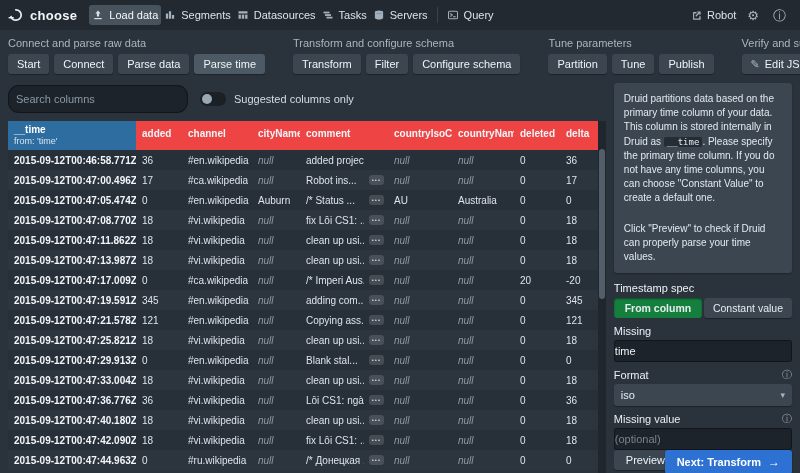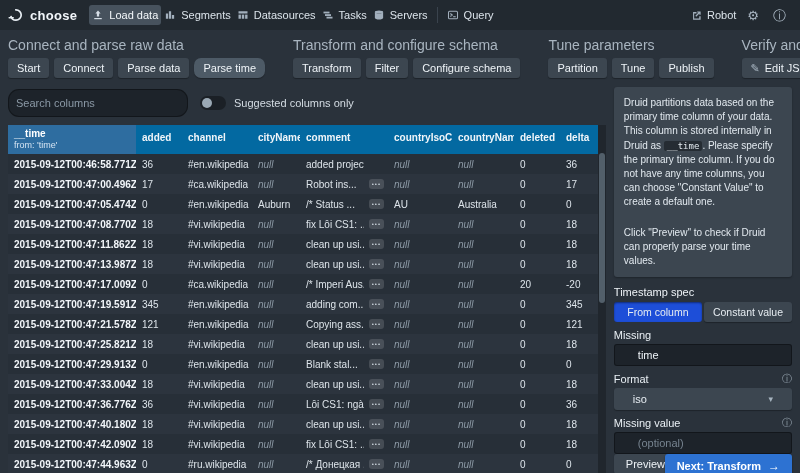--- a/index.html
+++ b/index.html
@@ -20,46 +20,46 @@
               border-radius:3px; color:#dbe3ea; white-space:nowrap; }
   .nav-item .icon { display:flex; color:#a2afbc; }
   .nav-item.active { background:#47525d; color:#f4f8fb; }
   .nav-item.active .icon { color:#d6dee6; }
   .nav-divider { width:1px; height:16px; background:#3a434d; margin:0 6px; }
   .nav-right { margin-left:auto; display:flex; align-items:center; gap:2px; }
   .icon-btn { font-size:13px; color:#aab7c3; padding:2px 6px; line-height:1; }
 
   
   .steps { display:flex; gap:28px; padding:7px 8px 9px; align-items:flex-start; }
-  .group-title { font-size:14px; color:#a9b5c0; margin-bottom:5px; white-space:nowrap; }
+  .group-title { font-size:11px; color:#a9b5c0; margin-bottom:5px; white-space:nowrap; }
   .group-buttons { display:flex; gap:5px; }
   .step-btn { font-size:11px; background:#3c4650; border-radius:3px; padding:4px 9px;
               color:#eef3f7; box-shadow:0 1px 1px rgba(0,0,0,.3); white-space:nowrap;
               display:flex; gap:5px; align-items:center; }
-  .step-btn.active { background:#4d5a66;border-radius:7px; }
+  .step-btn.active { background:#4d5a66; }
   .step-btn .icon { color:#aab7c3; font-size:11px; line-height:1; }
 
   
   .content { display:flex; padding:0 8px; gap:8px; height:395px; }
   .main { width:604px; display:flex; flex-direction:column; }
   .filter-row { display:flex; align-items:center; gap:12px; margin:2px 0 8px; }
   .search-input { width:180px; height:28px; background:rgba(14,18,22,.45); border:none;
                   border-radius:11px; color:#e6ecf1; font-size:11px; padding:0 8px;
                   box-shadow:inset 0 0 0 1px rgba(0,0,0,.35); outline:none; }
   .search-input::placeholder { color:#8a98a5; }
   .toggle-row { display:flex; align-items:center; gap:8px; }
   .switch { width:26px; height:14px; border-radius:8px; background:rgba(14,18,22,.55); position:relative; }
   .knob { position:absolute; left:2px; top:2px; width:10px; height:10px; border-radius:50%; background:#9aa8b4; }
   .toggle-label { font-size:11px; color:#d4dce3; }
 
   
   .table-wrap { position:relative; flex:1; overflow:hidden; }
   table { border-collapse:collapse; table-layout:fixed; width:596px; font-size:10px; }
   thead th { text-align:left; font-weight:bold; color:#f0f5f9; padding:7px 6px 5px;
-             vertical-align:top; background:#0369a1; white-space:nowrap; overflow:hidden; }
+             vertical-align:top; background:#ef4444; white-space:nowrap; overflow:hidden; }
   th.time-th { background:#2e6da0; padding:3px 6px 4px; }
   .time-name { font-size:10px; font-weight:bold; color:#ffffff; }
   .time-from { font-size:9px; font-weight:normal; color:#d4e4f2; margin-top:1px; }
   tbody td { padding:3px 6px; white-space:nowrap; overflow:hidden; color:#dde4ea; height:20px; }
   tbody tr:nth-child(odd) { background:#272f38; }
   tbody tr:nth-child(even) { background:#2c343e; }
   td.time-cell { font-weight:bold; color:#f2f6fa; }
   .null-val { font-style:italic; color:#8d9aa6; }
   .comment-cell { position:relative; padding-right:24px !important; }
   .ctext { display:block; overflow:hidden; }
@@ -74,31 +74,31 @@
   .info-panel { background:#3c4650; border-radius:3px; padding:9px 10px; font-size:10px;
                 line-height:1.42; color:#e2e9ef; box-shadow:0 1px 2px rgba(0,0,0,.3); }
   .info-panel p { margin:0 0 16px; }
   .info-panel p:last-child { margin:0; }
   .info-panel code { font-family:"DejaVu Sans Mono",monospace; font-size:9px;
                      background:rgba(14,18,22,.5); padding:0 3px; border-radius:2px; }
   .section-label { font-size:11px; color:#eef3f7; margin:9px 0 4px; }
   .segmented { display:flex; gap:2px; }
   .seg-btn { flex:1; font-size:10.5px; padding:4px 0; text-align:center; background:#3c4650;
              border-radius:3px; box-shadow:0 1px 1px rgba(0,0,0,.3); white-space:nowrap; }
-  .seg-btn.active { background:#1d4ed8; box-shadow:inset 0 1px 2px rgba(0,0,0,.45); }
+  .seg-btn.active { background:#15803d; box-shadow:inset 0 1px 2px rgba(0,0,0,.45);font-weight:bold; }
   .field { margin-top:7px; }
   .field-label-row { display:flex; align-items:center; justify-content:space-between;
                      font-size:11px; margin-bottom:3px; color:#e9eff4; }
   .mini-info { font-size:10px; color:#97a4b0; line-height:1; }
   .text-input { display:block; width:100%; height:22px; background:rgba(14,18,22,.45); border:none;
-                border-radius:3px; color:#eef3f7; font-size:11px; padding:0 24px;
+                border-radius:3px; color:#eef3f7; font-size:11px; padding:0 1px;
                 box-shadow:inset 0 0 0 1px rgba(0,0,0,.35); outline:none; }
   .text-input::placeholder { color:#76838f; }
   .select-btn { height:22px; width:100%; background:#3c4650; border-radius:3px; display:flex;
-                align-items:center; justify-content:space-between; padding:0 19px; font-size:11px;
+                align-items:center; justify-content:space-between; padding:0 7px; font-size:11px;
                 box-shadow:0 1px 1px rgba(0,0,0,.3); }
   .caret { color:#a7b4c0; font-size:9px; }
   .preview-btn { align-self:flex-start; background:#3c4650; border-radius:3px;
                  font-size:11px; padding:4px 12px; box-shadow:0 1px 1px rgba(0,0,0,.3); color:#eef3f7; }
   .next-btn { position:absolute; right:0; bottom:4px; background:#2d72d2; color:#fff;
               font-size:11px; font-weight:bold; padding:6px 12px; border-radius:3px;
               box-shadow:0 1px 2px rgba(0,0,0,.4); display:flex; align-items:center; gap:7px; }
   .next-arrow { font-weight:normal; font-size:12px; line-height:1; }
   svg { display:block; }
 </style>

